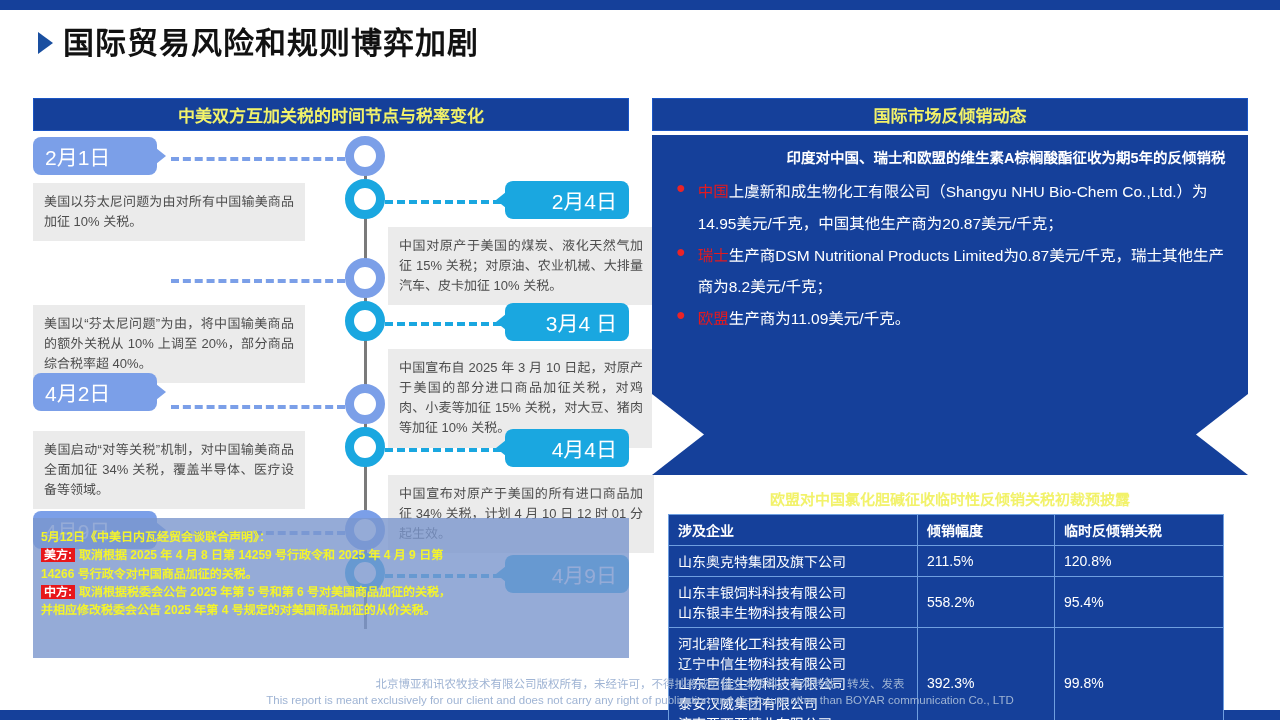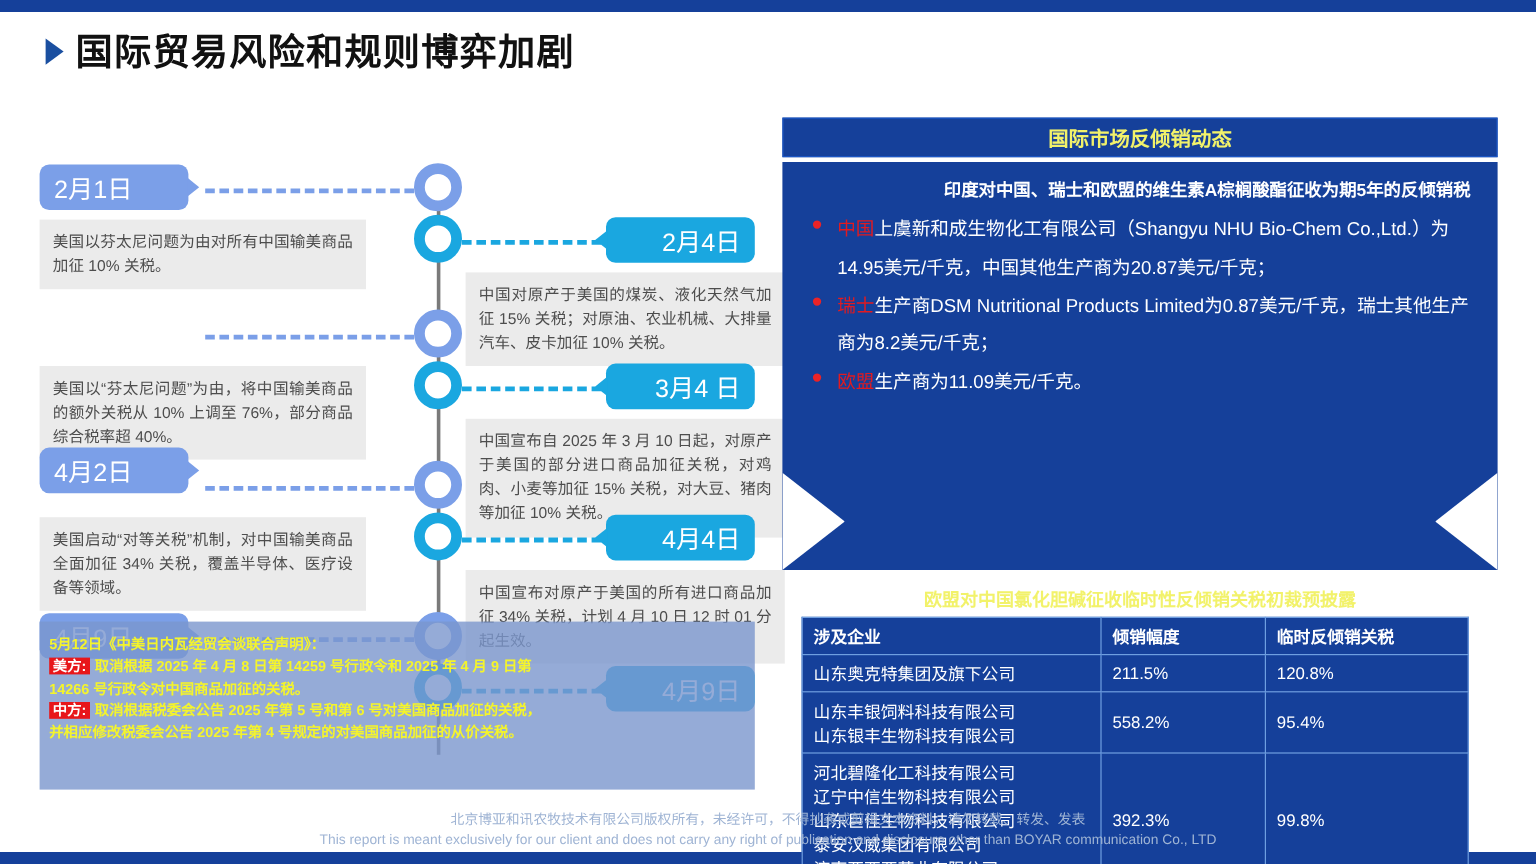--- a/index.html
+++ b/index.html
@@ -119,20 +119,21 @@
   <div class="topbar"></div>
   <div class="botbar"></div>
 
   <div class="title-wrap">
     <div class="tri"></div>
     <div class="title-text">国际贸易风险和规则博弈加剧</div>
   </div>
 
 
   <div class="left-panel">
+    <div class="sec-head lp-head">中美双方互加关税的时间节点与税率变化</div>
 
     <div class="tl-body">
       <div class="spine"></div>
 
       <div class="pill l" style="top:6px;">
         <span>2月1日</span>
         <span class="notch"></span>
       </div>
       <div class="dash l" style="left:138px;top:26px;width:174px;"></div>
       <div class="node l" style="left:312px;top:5px;"></div>
@@ -141,21 +142,21 @@
       <div class="node r" style="left:312px;top:48px;"></div>
       <div class="dash r" style="left:352px;top:69px;width:128px;"></div>
       <div class="pill r" style="top:50px;">
         <span class="notch"></span>
         <span>2月4日</span>
       </div>
       <div class="desc r" style="top:96px;">中国对原产于美国的煤炭、液化天然气加征 15% 关税；对原油、农业机械、大排量汽车、皮卡加征 10% 关税。</div>
 
       <div class="dash l" style="left:138px;top:148px;width:174px;"></div>
       <div class="node l" style="left:312px;top:127px;"></div>
-      <div class="desc l" style="top:174px;">美国以“芬太尼问题”为由，将中国输美商品的额外关税从 10% 上调至 76%，部分商品综合税率超 40%。</div>
+      <div class="desc l" style="top:174px;">美国以“芬太尼问题”为由，将中国输美商品的额外关税从 10% 上调至 20%，部分商品综合税率超 40%。</div>
 
       <div class="node r" style="left:312px;top:170px;"></div>
       <div class="dash r" style="left:352px;top:191px;width:128px;"></div>
       <div class="pill r" style="top:172px;">
         <span class="notch"></span>
         <span>3月4 日</span>
       </div>
       <div class="desc r" style="top:218px;">中国宣布自 2025 年 3 月 10 日起，对原产于美国的部分进口商品加征关税，对鸡肉、小麦等加征 15% 关税，对大豆、猪肉等加征 10% 关税。</div>
 
       <div class="pill l" style="top:242px;text-align:right;">

